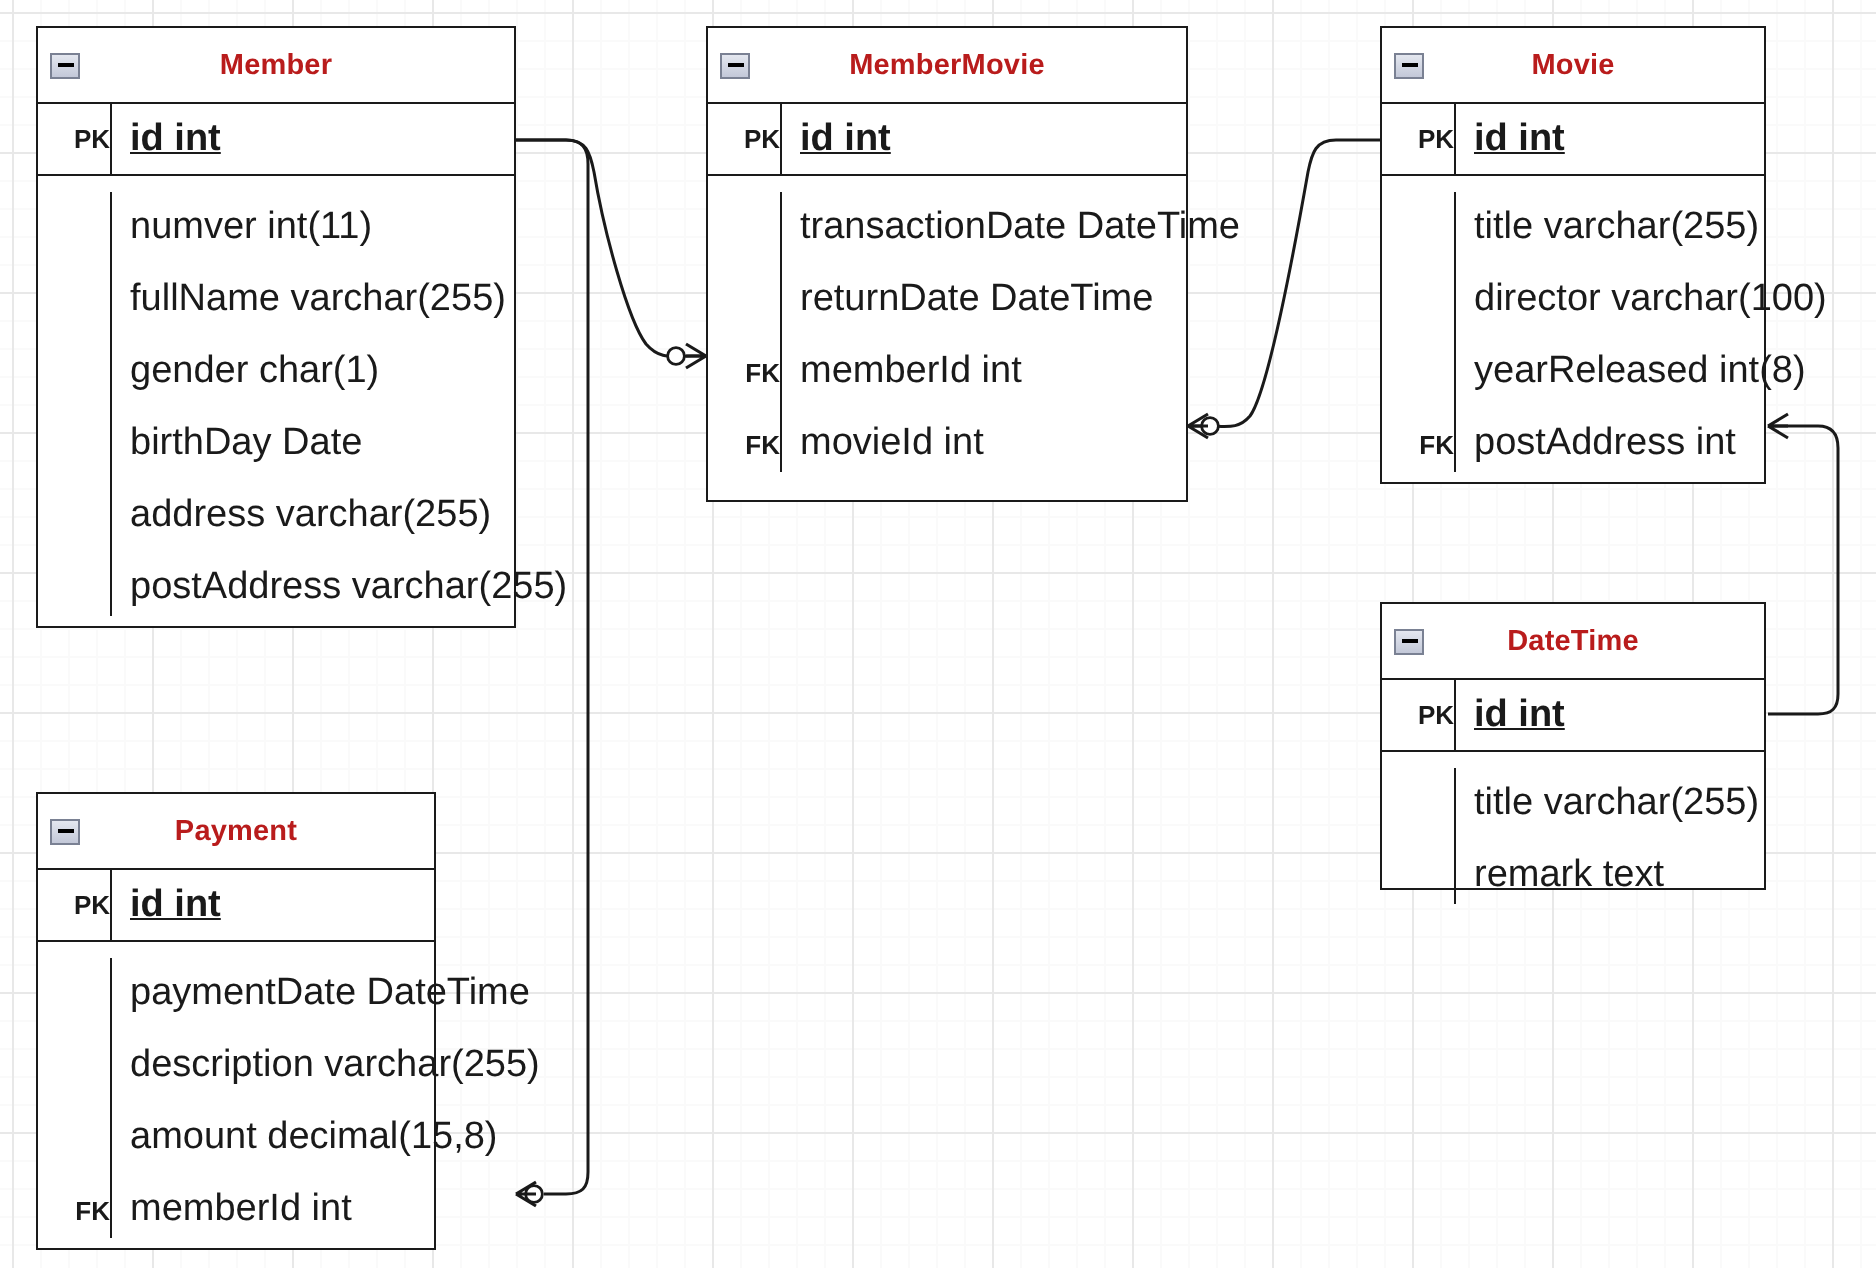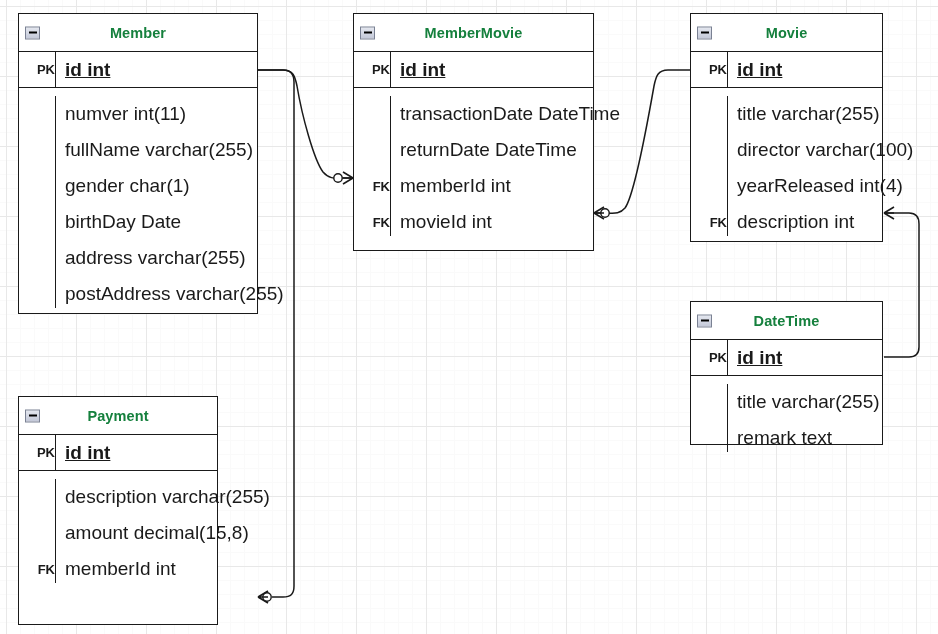--- a/index.html
+++ b/index.html
@@ -47,21 +47,21 @@
     height: 38px;
     border-bottom: 1.6px solid #1a1a1a;
     display: flex;
     align-items: center;
     justify-content: center;
     box-sizing: border-box;
   }
   .ent-title {
     font-size: 14.5px;
     font-weight: bold;
-    color: #15803d;
+    color: #b91c1c;
     letter-spacing: 0.1px;
   }
   .collapse-icon {
     position: absolute;
     left: 6px;
     top: 50%;
     transform: translateY(-50%);
     width: 15px;
     height: 13px;
     box-sizing: border-box;
@@ -246,26 +246,26 @@
       <span class="name-cell">title varchar(255)</span>
     </div>
     <div class="attr-row">
       <span class="key-cell"></span>
       <span class="sep"></span>
       <span class="name-cell">director varchar(100)</span>
     </div>
     <div class="attr-row">
       <span class="key-cell"></span>
       <span class="sep"></span>
-      <span class="name-cell">yearReleased int(4)</span>
+      <span class="name-cell">yearReleased int(8)</span>
     </div>
     <div class="attr-row lastrow">
       <span class="key-cell fk-cell">FK</span>
       <span class="sep"></span>
-      <span class="name-cell">description int</span>
+      <span class="name-cell">postAddress int</span>
     </div>
   </div>
 
   <div class="entity" style="left:690px; top:301px; width:193px; height:144px;">
     <div class="ent-header">
       <span class="collapse-icon">
           <i></i>
         </span>
       <span class="ent-title">DateTime</span>
     </div>
@@ -296,20 +296,25 @@
     </div>
     <div class="attr-row pk-row">
       <span class="key-cell">PK</span>
       <span class="sep"></span>
       <span class="name-cell pk-name">id int</span>
     </div>
     <div class="body-pad"></div>
     <div class="attr-row">
       <span class="key-cell"></span>
       <span class="sep"></span>
+      <span class="name-cell">paymentDate DateTime</span>
+    </div>
+    <div class="attr-row">
+      <span class="key-cell"></span>
+      <span class="sep"></span>
       <span class="name-cell">description varchar(255)</span>
     </div>
     <div class="attr-row">
       <span class="key-cell"></span>
       <span class="sep"></span>
       <span class="name-cell">amount decimal(15,8)</span>
     </div>
     <div class="attr-row lastrow">
       <span class="key-cell fk-cell">FK</span>
       <span class="sep"></span>

